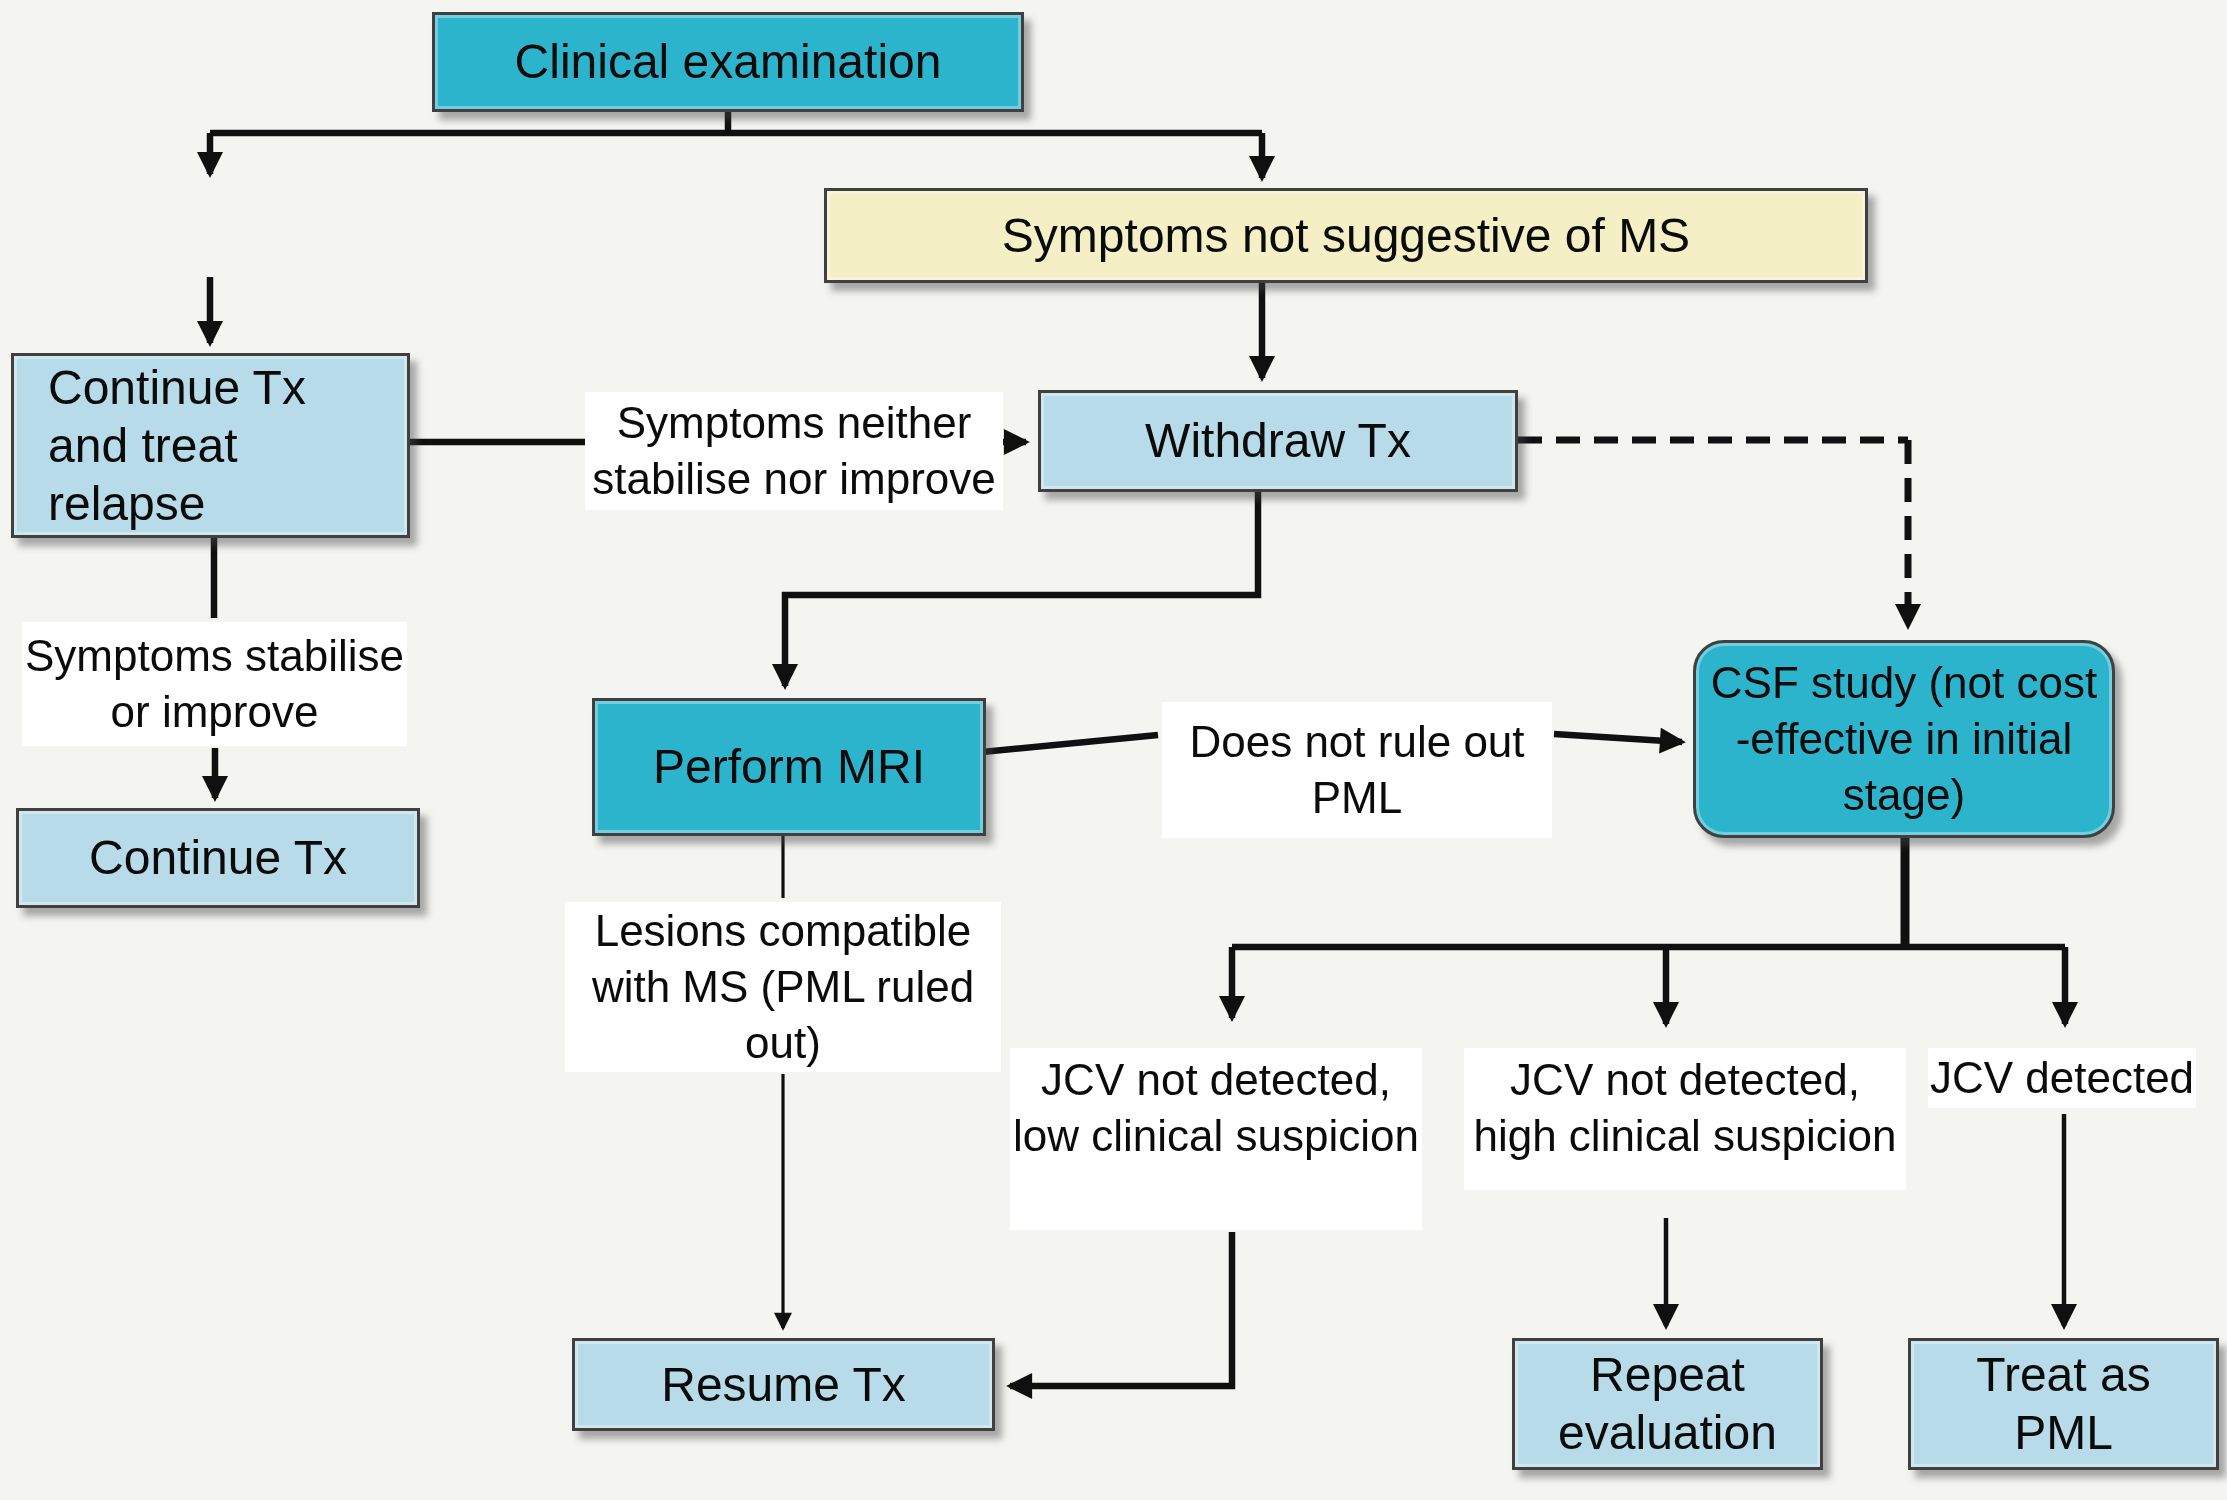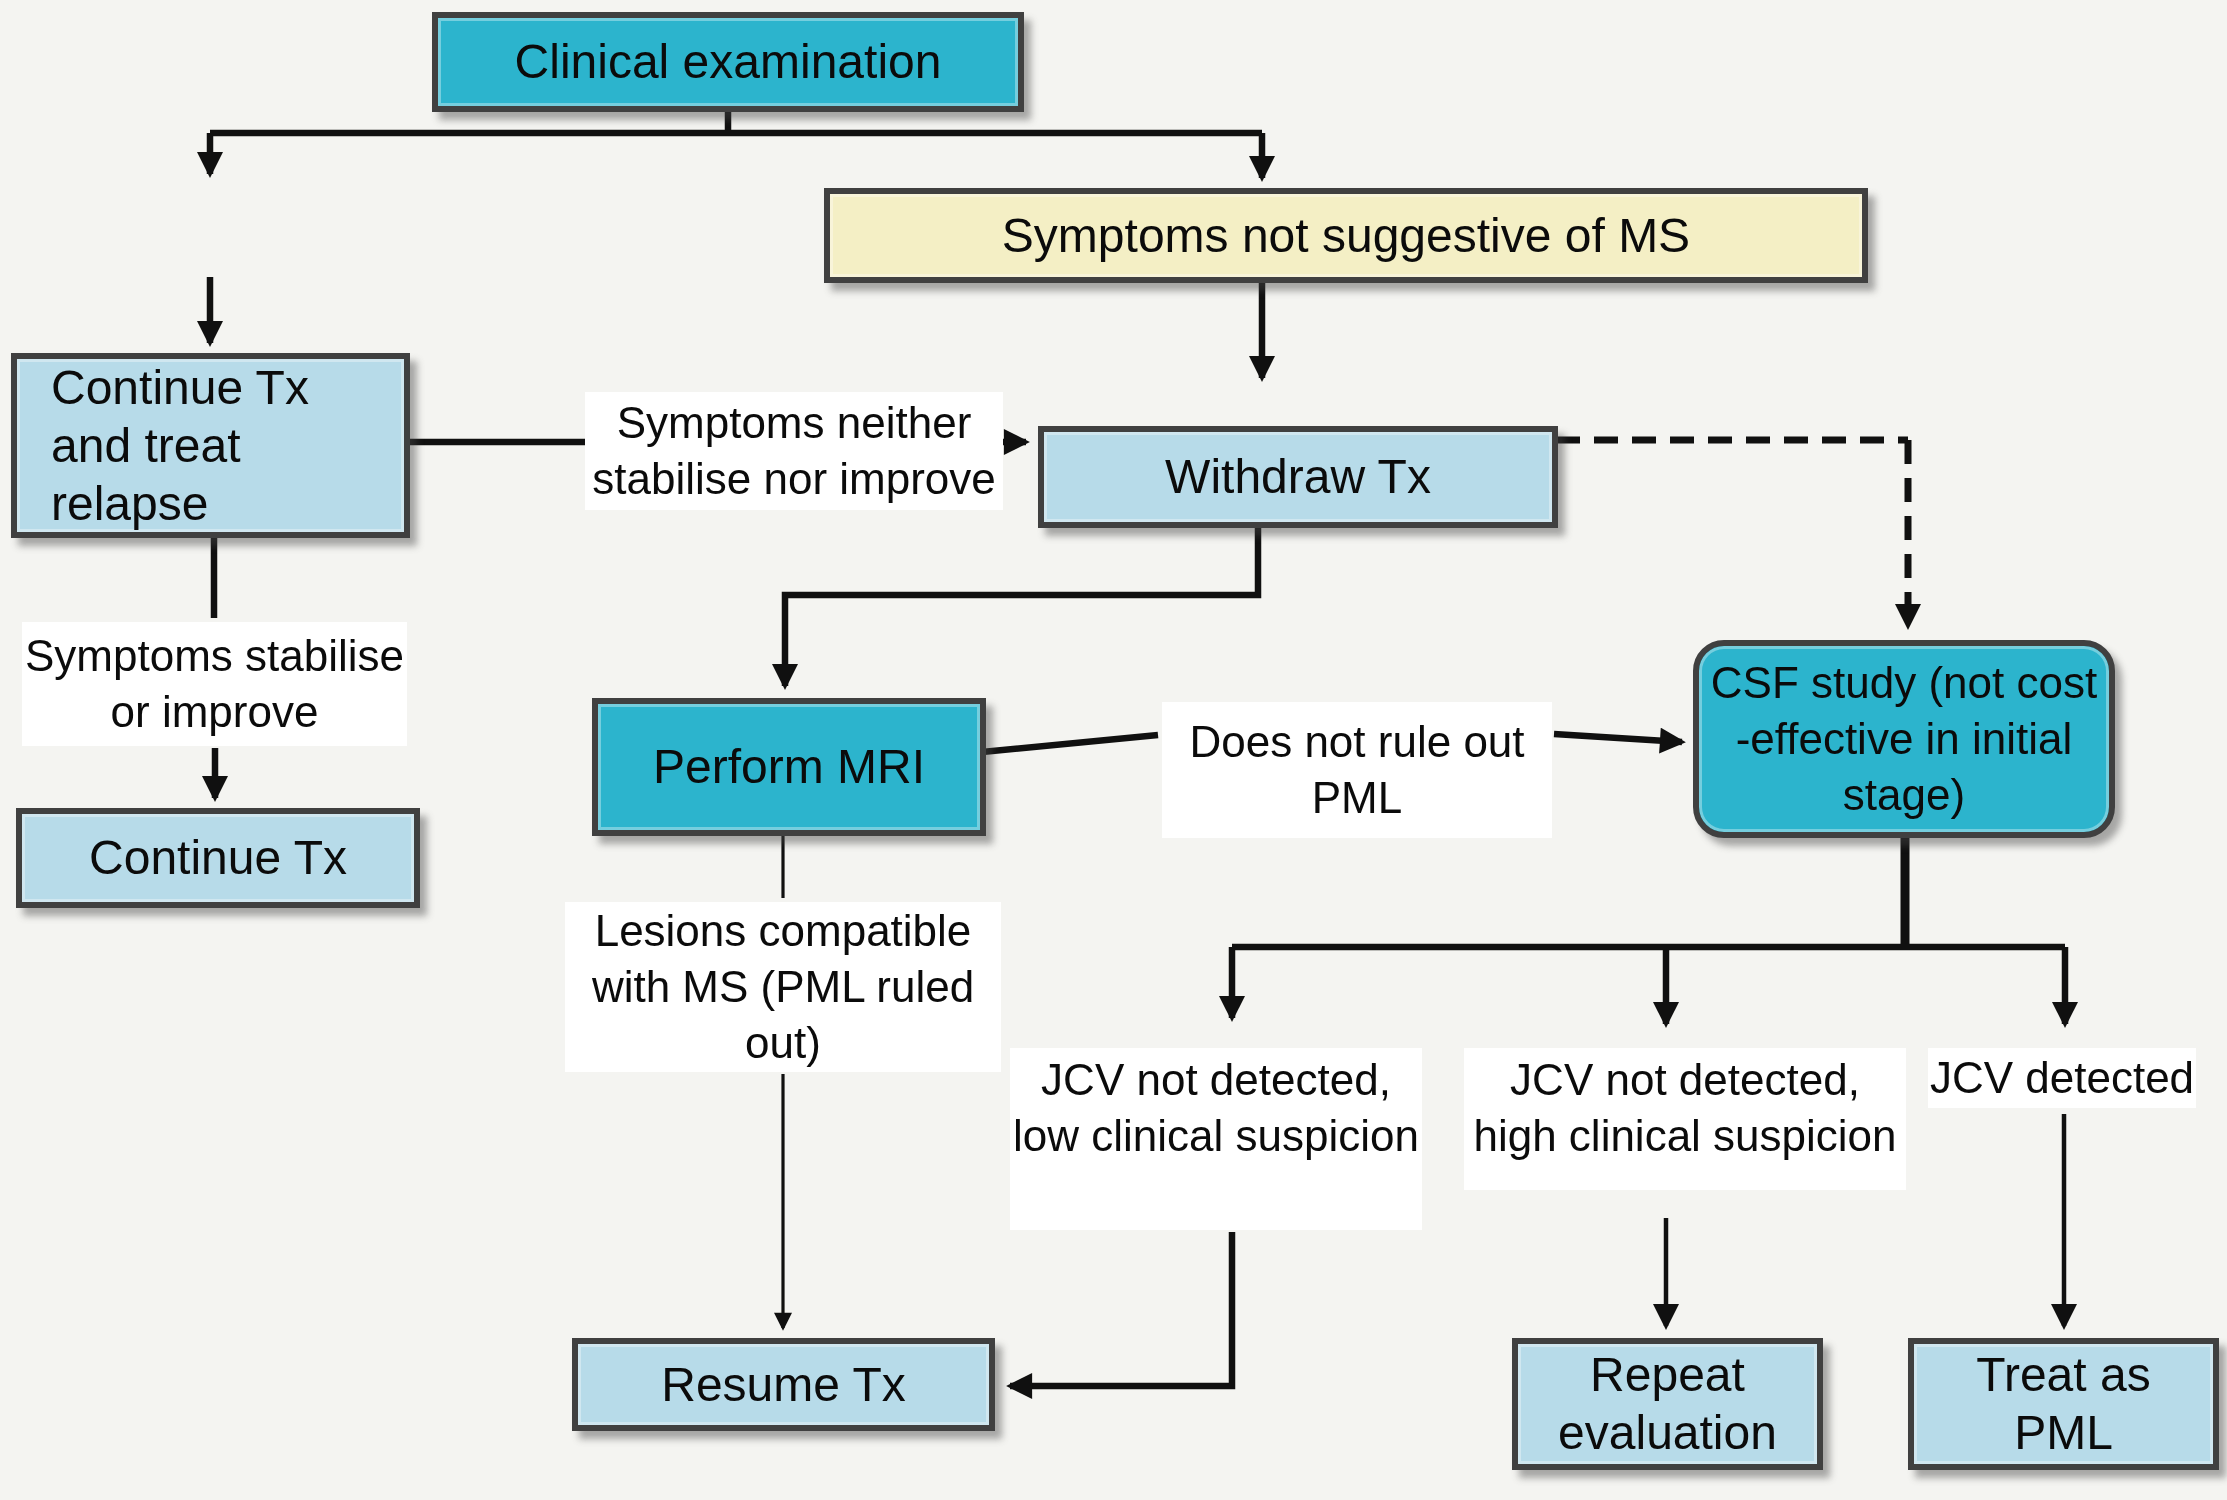--- a/index.html
+++ b/index.html
@@ -10,21 +10,21 @@
   #canvas{
     position:relative;
     width:2227px;height:1500px;
     background:var(--background,#f4f4f1);
     overflow:hidden;
   }
   #edges{position:absolute;left:0;top:0;z-index:1;}
   .node{
     position:absolute;
     box-sizing:border-box;
-    border:6px solid #404040;
+    border:3px solid #404040;
     display:flex;align-items:center;justify-content:center;
     text-align:center;
     font-size:48px;line-height:58px;
     color:#0b0b0b;
     white-space:pre-line;
     box-shadow:7px 8px 7px rgba(70,70,70,0.45), inset 0 0 0 3px rgba(255,255,255,0.35);
     z-index:2;
   }
   .teal{background:var(--teal,#2cb4cd);}
   .yellow{background:var(--yellow,#f4efc5);}
@@ -117,21 +117,21 @@
   </svg>
 
   <div class="node teal" style="left:432px;top:12px;width:592px;height:100px;">Clinical examination</div>
 
 
   <div class="node yellow" style="left:824px;top:188px;width:1044px;height:95px;">Symptoms not suggestive of MS</div>
 
   <div class="node blue left-align" style="left:11px;top:353px;width:399px;height:185px;">Continue Tx
 and treat relapse</div>
 
-  <div class="node blue" style="left:1038px;top:390px;width:520px;height:102px;margin-top:36px;">Withdraw Tx</div>
+  <div class="node blue" style="left:1038px;top:390px;width:480px;height:102px;">Withdraw Tx</div>
 
   <div class="node blue" style="left:16px;top:808px;width:404px;height:100px;">Continue Tx</div>
 
   <div class="node teal" style="left:592px;top:698px;width:394px;height:138px;">Perform MRI</div>
 
   <div class="node teal fs-small" style="left:1693px;top:640px;width:422px;height:198px;border-radius:31px;">CSF study (not cost
 -effective in initial
 stage)</div>
 
   <div class="node blue" style="left:572px;top:1338px;width:423px;height:93px;">Resume Tx</div>

